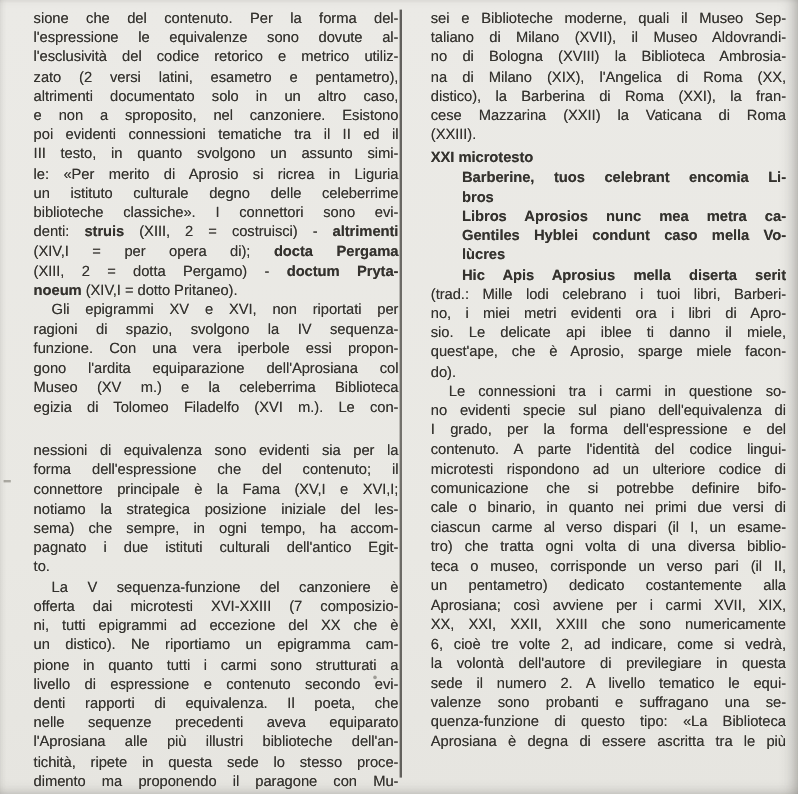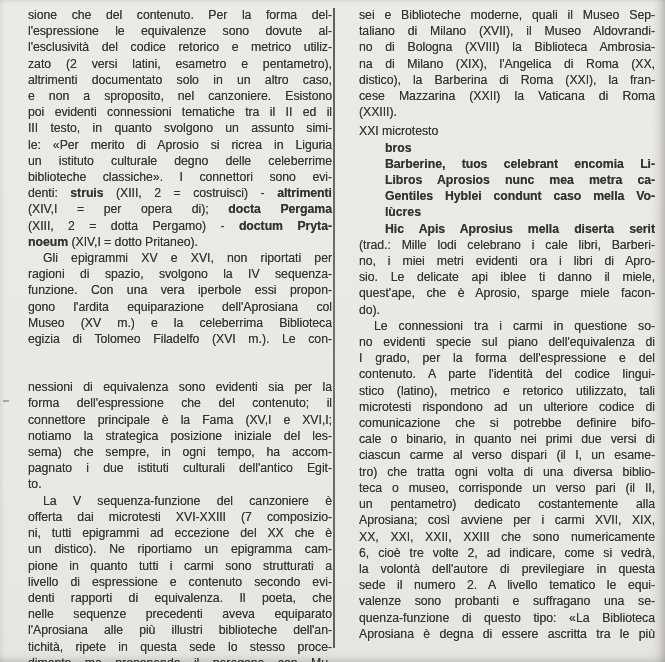--- a/index.html
+++ b/index.html
@@ -23,22 +23,22 @@
     color:#34322e;
     letter-spacing:-0.05px;
     text-shadow:0 0 0.4px rgba(52,50,46,.65);
   }
   #left-col  { left:28px;  width:304px; }
   #right-col { left:359px; width:296px; }
   .line { text-align:justify; text-align-last:justify; }
   .line.nj { text-align:right; text-align-last:left; }
   .b, .line .b { font-weight:bold; }
   .block.indent > .line:first-child { text-indent:15px; }
-  .block.gap { margin-top:32px; }
-  .block.heading { margin-top:3px; }
+  .block.gap { margin-top:20px; }
+  .block.heading { margin-top:3px;font-weight:bold; }
   .block.poem > .line { padding-left:26px; font-weight:bold; }
   .divider {
     position:absolute; left:333px; top:8px; width:2px; height:640px;
     background:linear-gradient(180deg,#3d3b38 0%,#56544f 55%,#403e3a 100%);
     opacity:.8;
   }
   .artifact { position:absolute; pointer-events:none; }
   .artifact.dash { left:3px; top:400px; width:6px; height:2px; background:#9a9790; opacity:.8; }
   .artifact.dot  { left:311px; top:563px; width:3px; height:3px; border-radius:50%; background:#8a8781; opacity:.8; }
 </style>
@@ -102,40 +102,39 @@
       <div class="line">no di Bologna (XVIII) la Biblioteca Ambrosia-</div>
       <div class="line">na di Milano (XIX), l'Angelica di Roma (XX,</div>
       <div class="line">distico), la Barberina di Roma (XXI), la fran-</div>
       <div class="line">cese Mazzarina (XXII) la Vaticana di Roma</div>
       <div class="line nj">(XXIII).</div>
     </div>
     <div class="block heading">
       <div class="line nj">XXI microtesto</div>
     </div>
     <div class="block poem">
+      <div class="line">Barberine, tuos celebrant encomia Li-</div>
       <div class="line nj">bros</div>
-      <div class="line">Barberine, tuos celebrant encomia Li-</div>
       <div class="line">Libros Aprosios nunc mea metra ca-</div>
       <div class="line">Gentiles Hyblei condunt caso mella Vo-</div>
       <div class="line nj">lùcres</div>
       <div class="line">Hic Apis Aprosius mella diserta serit</div>
     </div>
     <div class="block">
-      <div class="line">(trad.: Mille lodi celebrano i cale libri, Barberi-</div>
+      <div class="line">(trad.: Mille lodi celebrano i tuoi libri, Barberi-</div>
       <div class="line">no, i miei metri evidenti ora i libri di Apro-</div>
       <div class="line">sio. Le delicate api iblee ti danno il miele,</div>
       <div class="line">quest'ape, che è Aprosio, sparge miele facon-</div>
       <div class="line nj">do).</div>
     </div>
     <div class="block indent">
       <div class="line">Le connessioni tra i carmi in questione so-</div>
       <div class="line">no evidenti specie sul piano dell'equivalenza di</div>
       <div class="line">I grado, per la forma dell'espressione e del</div>
       <div class="line">contenuto. A parte l'identità del codice lingui-</div>
-      <div class="line">stico (latino), metrico e retorico utilizzato, tali</div>
       <div class="line">microtesti rispondono ad un ulteriore codice di</div>
       <div class="line">comunicazione che si potrebbe definire bifo-</div>
       <div class="line">cale o binario, in quanto nei primi due versi di</div>
       <div class="line">ciascun carme al verso dispari (il I, un esame-</div>
       <div class="line">tro) che tratta ogni volta di una diversa biblio-</div>
       <div class="line">teca o museo, corrisponde un verso pari (il II,</div>
       <div class="line">un pentametro) dedicato costantemente alla</div>
       <div class="line">Aprosiana; così avviene per i carmi XVII, XIX,</div>
       <div class="line">XX, XXI, XXII, XXIII che sono numericamente</div>
       <div class="line">6, cioè tre volte 2, ad indicare, come si vedrà,</div>

